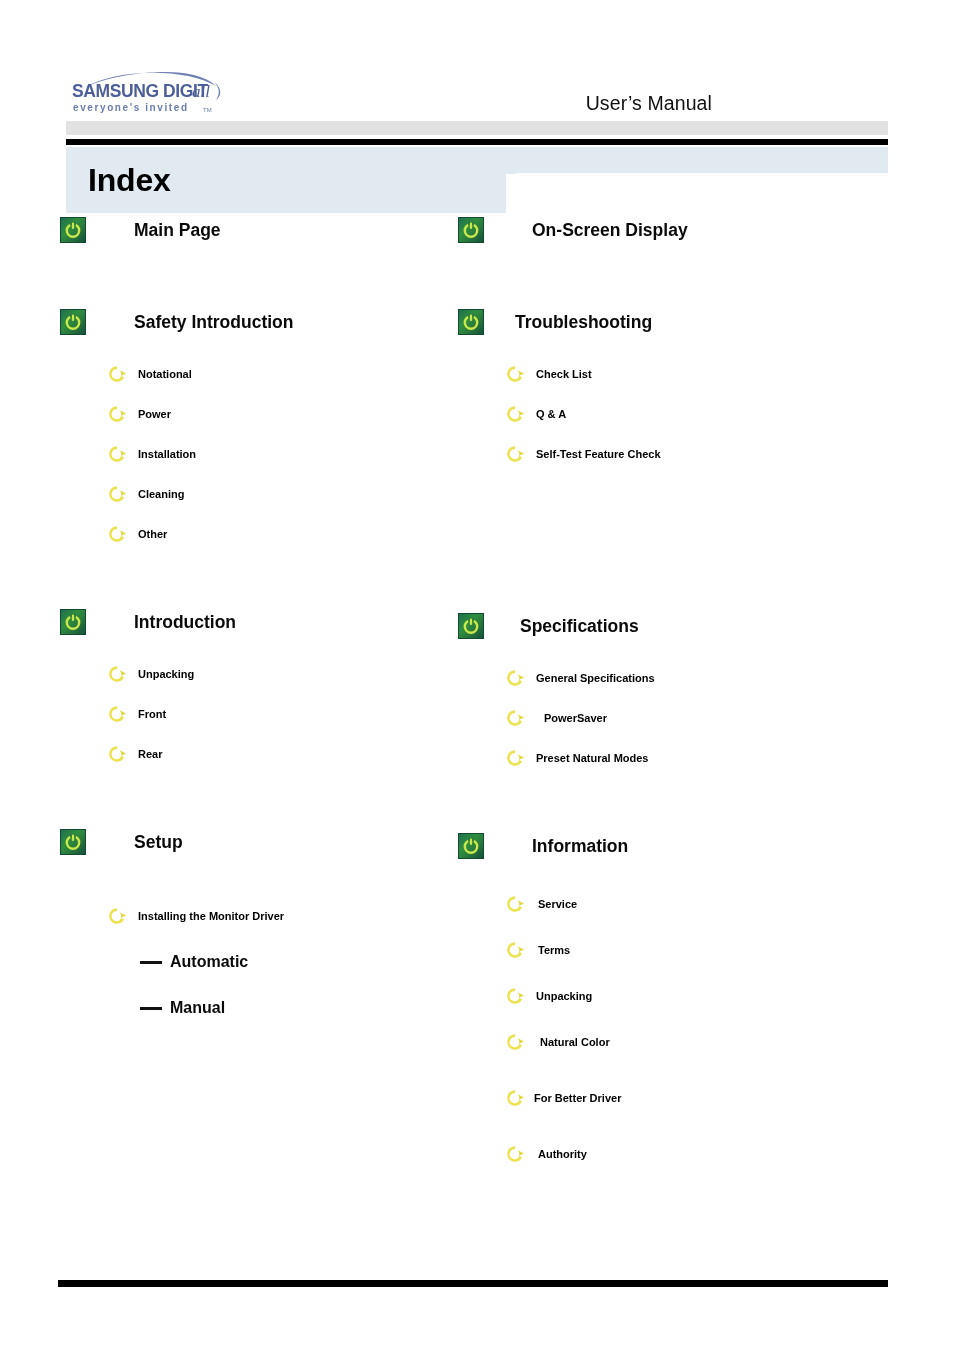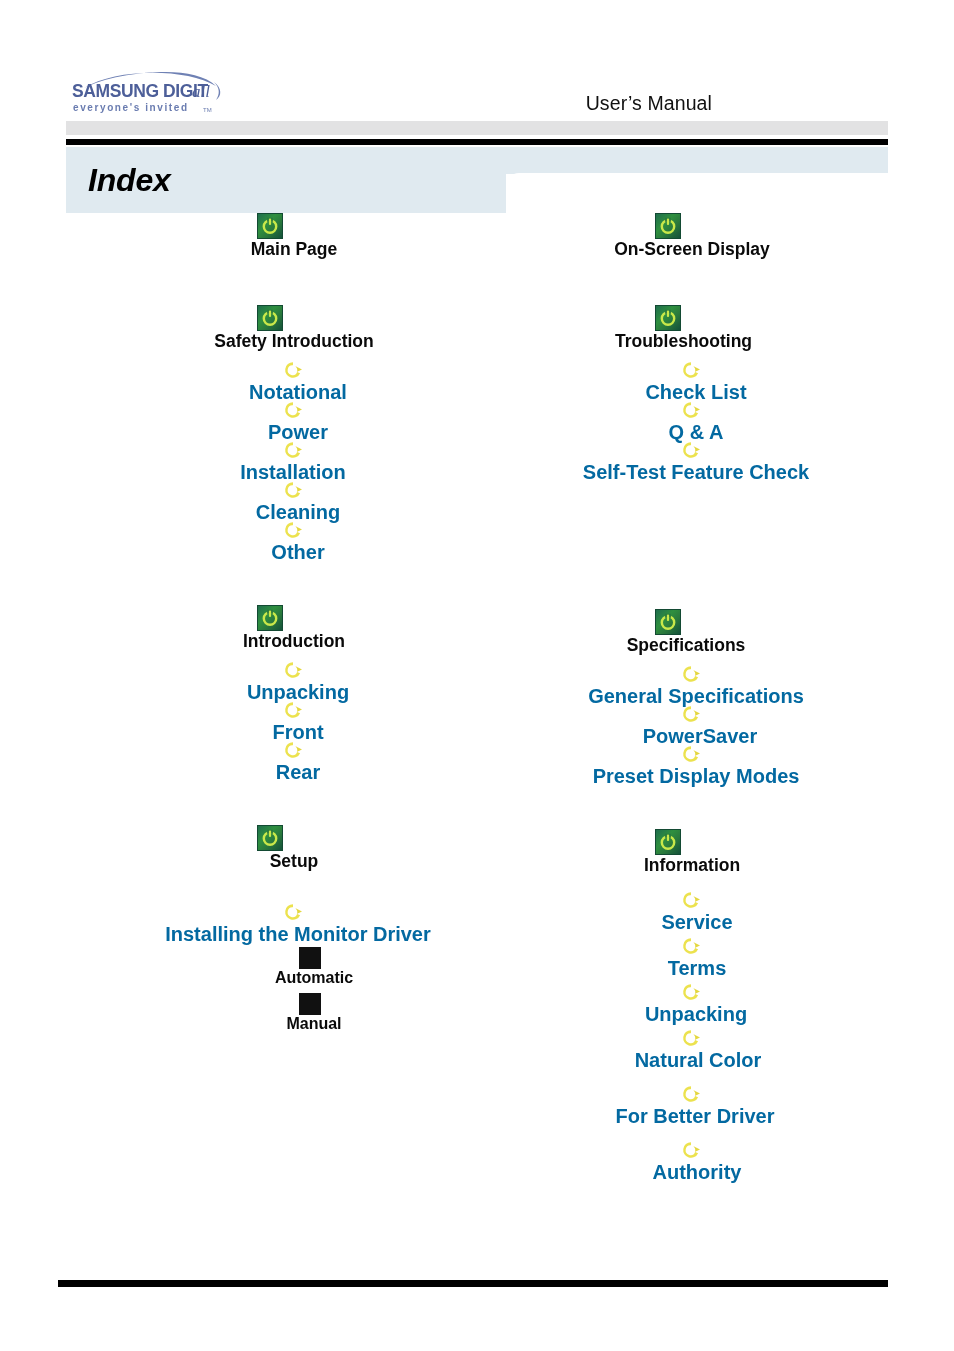--- a/index.html
+++ b/index.html
@@ -60,21 +60,20 @@
     background: #000000;
   }
 
   
   #tab-band {
     position: absolute;
     left: 66px;
     top: 147px;
     width: 822px;
     height: 66px;
-    font-style: italic;
   }
   #tab-band-top {
     position: absolute;
     left: 0; top: 0;
     width: 822px;
     height: 27px;
     background: #e0eaf0;
   }
   #tab-band-left {
     position: absolute;
@@ -119,38 +118,37 @@
   #column-right { left: 458px; }
 
   
   .group { position: relative; }
 
   .row {
     position: relative;
     display: flex;
     align-items: center;
     white-space: nowrap;
-    flex-direction: column;
   }
 
   
   .row-top { height: 34px; margin-bottom: 10px; }
   .row-top .label {
     font-size: 17.5px;
     font-weight: bold;
     color: #0a0a0a;
     margin-left: 0;
   }
 
   
   .row-sub { height: 30px; }
   .row-sub .label {
-    font-size: 20px;
+    font-size: 11px;
     font-weight: bold;
-    color: #0369a1;
+    color: #000000;
   }
 
   
   .row-leaf { height: 30px; }
   .row-leaf .label {
     font-size: 16px;
     font-weight: bold;
     color: #0a0a0a;
   }
 
@@ -281,21 +279,21 @@
       </div>
       <div class="gap-xs"></div>
       <div class="row row-sub" style="margin-left:46px">
         <span class="icon-yellow">
           <svg width="22" height="22" viewBox="0 0 22 22">
               <path d="M11 3.2 A7.8 7.8 0 1 0 18.1 14.2 L15.1 13 A4.9 4.9 0 1 1 11 6.3 Z" fill="#ece24e"></path>
               <path d="M13.6 7.2 L20 10.4 L13.6 13.6 Z" fill="#e4d73f"></path>
               <circle cx="11" cy="11" r="4.3" fill="#ffffff"></circle>
             </svg>
         </span>
-        <span class="label" style="">Installation</span>
+        <span class="label" style="margin-left:10px">Installation</span>
       </div>
       <div class="gap-xs"></div>
       <div class="row row-sub" style="margin-left:46px">
         <span class="icon-yellow">
           <svg width="22" height="22" viewBox="0 0 22 22">
               <path d="M11 3.2 A7.8 7.8 0 1 0 18.1 14.2 L15.1 13 A4.9 4.9 0 1 1 11 6.3 Z" fill="#ece24e"></path>
               <path d="M13.6 7.2 L20 10.4 L13.6 13.6 Z" fill="#e4d73f"></path>
               <circle cx="11" cy="11" r="4.3" fill="#ffffff"></circle>
             </svg>
         </span>
@@ -500,21 +498,21 @@
       </div>
       <div class="gap-xs"></div>
       <div class="row row-sub" style="margin-left:46px">
         <span class="icon-yellow">
           <svg width="22" height="22" viewBox="0 0 22 22">
               <path d="M11 3.2 A7.8 7.8 0 1 0 18.1 14.2 L15.1 13 A4.9 4.9 0 1 1 11 6.3 Z" fill="#ece24e"></path>
               <path d="M13.6 7.2 L20 10.4 L13.6 13.6 Z" fill="#e4d73f"></path>
               <circle cx="11" cy="11" r="4.3" fill="#ffffff"></circle>
             </svg>
         </span>
-        <span class="label" style="margin-left:10px">Preset Display Modes</span>
+        <span class="label" style="margin-left:10px">Preset Natural Modes</span>
       </div>
     </div>
 
     <div class="gap-xl"></div>
 
     <div class="group">
       <div class="row row-top">
         <span class="icon-green">
           <svg width="18" height="18" viewBox="0 0 18 18">
               <circle cx="9" cy="9.6" r="6.2" fill="none" stroke="#c9e84a" stroke-width="2.4"></circle>

